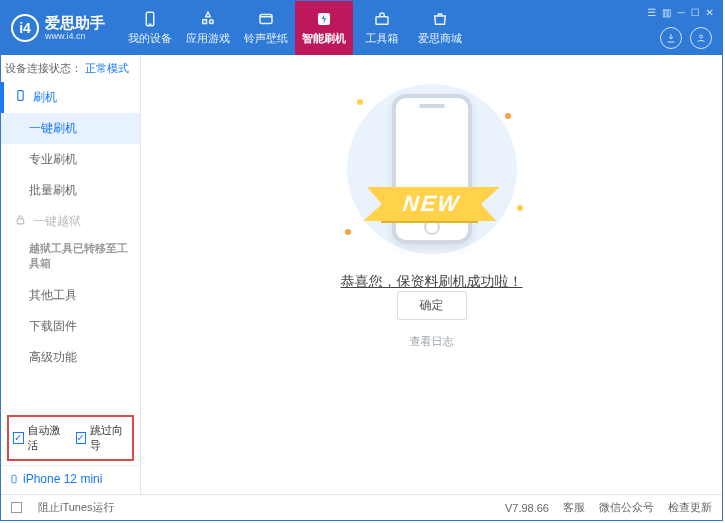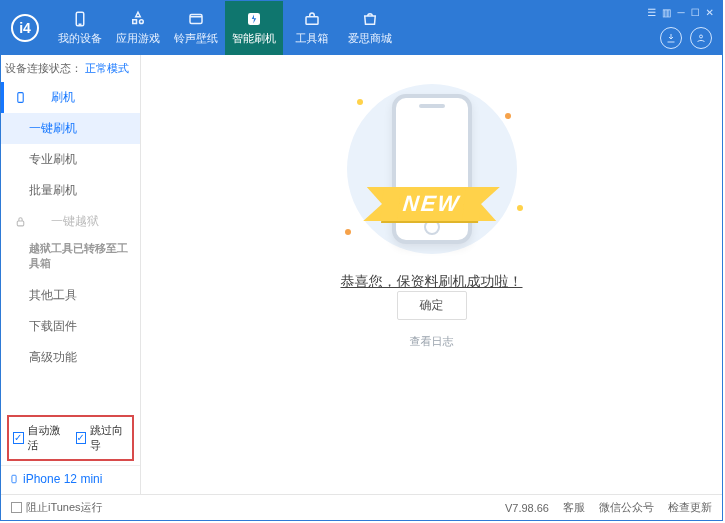--- a/index.html
+++ b/index.html
@@ -5,34 +5,34 @@
 * { margin: 0; padding: 0; box-sizing: border-box; font-family: "Microsoft YaHei", Arial, sans-serif; }
 html, body { width: 725px; height: 523px; overflow: hidden; }
 .app { width: 723px; height: 521px; border: 1px solid #2e7ad6; background: #fff; display: flex; flex-direction: column; position: relative; }
 .titlebar { height: 54px; background: #2e7ad6; display: flex; align-items: center; color: #fff; padding-left: 10px; position: relative; }
 .logo { width: 28px; height: 28px; border: 2px solid #fff; border-radius: 50%; display: flex; align-items: center; justify-content: center; font-weight: bold; font-size: 14px; margin-right: 6px; }
 .brand { display: flex; flex-direction: column; margin-right: 10px; }
 .brand-name { font-size: 15px; font-weight: bold; line-height: 1.1; }
 .brand-url { font-size: 9px; opacity: .85; }
 .navs { display: flex; align-self: stretch; margin-left: 6px; }
 .nav { width: 58px; display: flex; flex-direction: column; align-items: center; justify-content: center; font-size: 11px; color: #e9f2ff; cursor: pointer; gap: 3px; }
-.nav.active { background: #0f766e; color: #fff; }
+.nav.active { background: #be185d; color: #fff; font-weight: bold; }
 .nav svg { width: 18px; height: 18px; }
 .tb-right { position: absolute; right: 8px; top: 6px; display: flex; align-items: center; gap: 8px; }
 .win-ctrls { display: flex; gap: 6px; color: #cfe4ff; font-size: 10px; }
 .win-ctrls span { cursor: pointer; }
 .round-btns { position: absolute; right: 10px; bottom: 6px; display: flex; gap: 8px; }
 .round-btn { width: 22px; height: 22px; border: 1.5px solid #cfe4ff; border-radius: 50%; display: flex; align-items: center; justify-content: center; color: #cfe4ff; cursor: pointer; }
 .round-btn svg { width: 12px; height: 12px; }
 
 .body { flex: 1; display: flex; min-height: 0; }
 .sidebar { width: 140px; border-right: 1px solid #e5e5e5; display: flex; flex-direction: column; font-size: 12px; color: #555; }
 .conn { padding: 6px 4px; color: #666; font-size: 11px; }
 .conn .mode { color: #1677ff; }
-.section-hd { display: flex; align-items: center; gap: 24px; padding: 7px 10px; color: #555; border-left: 3px solid transparent; }
+.section-hd { display: flex; align-items: flex-start; gap: 6px; padding: 7px 10px; color: #555; border-left: 3px solid transparent; }
 .section-hd.active-hd { color: #1677ff; border-left-color: #1677ff; }
 .section-hd svg { width: 13px; height: 13px; }
 .subitem { padding: 7px 10px 7px 28px; color: #666; cursor: pointer; }
 .subitem.active { background: #e8f1ff; color: #1677ff; }
 .subnote { padding: 4px 10px 8px 28px; color: #999; font-size: 11px; line-height: 1.4; font-weight: bold; }
 
 .checks-wrap { border: 2px solid #d84b4b; margin: 4px 6px; padding: 6px 4px; display: flex; gap: 10px; align-items: center; }
 .chk { display: flex; align-items: center; gap: 4px; font-size: 11px; color: #333; cursor: pointer; }
 .chk-box { width: 12px; height: 12px; border: 1px solid #1677ff; display: inline-flex; align-items: center; justify-content: center; color: #1677ff; font-size: 10px; line-height: 1; }
 
@@ -52,30 +52,34 @@
 .ribbon::after { right: -18px; border-right-color: transparent; }
 .dot { position: absolute; width: 6px; height: 6px; border-radius: 50%; background: #ffd24a; }
 .d1 { top: 20px; left: 30px; } .d2 { top: 34px; right: 26px; background:#f6a24a;} .d3 { bottom: 24px; left: 18px; background:#f6a24a;} .d4 { bottom: 48px; right: 14px; }
 
 .msg { margin-top: 14px; font-size: 14px; color: #444; text-decoration: underline; }
 .ok-btn { border: 1px solid #ddd; background: #fff; padding: 5px 22px; font-size: 12px; color: #555; cursor: pointer; border-radius: 2px; }
 .loglink { margin-top: 14px; font-size: 11px; color: #9aa3ad; cursor: pointer; }
 
 .footer { height: 26px; border-top: 1px solid #e5e5e5; display: flex; align-items: center; font-size: 11px; color: #666; padding: 0 10px; gap: 14px; }
 .footer .spacer { flex: 1; }
-.foot-chk { display: flex; align-items: center; gap: 4px; cursor: pointer; text-align: center; }
+.foot-chk { display: flex; align-items: center; gap: 16px; cursor: pointer; text-align: center; }
 .foot-box { width: 11px; height: 11px; border: 1px solid #999; display: inline-block; }
 .flink { cursor: pointer; }
 </style>
 </head>
 <body>
 <div class="app">
 
   <div class="titlebar">
     <div class="logo">i4</div>
+    <div class="brand">
+      <span class="brand-name">爱思助手</span>
+      <span class="brand-url">www.i4.cn</span>
+    </div>
     <div class="navs">
       <div class="nav">
         <svg viewBox="0 0 24 24" fill="none" stroke="currentColor" stroke-width="2">
             <rect x="7" y="3" width="10" height="18" rx="2"></rect>
             <line x1="10" y1="19" x2="14" y2="19"></line>
           </svg>
         <span>我的设备</span>
       </div>
       <div class="nav">
         <svg viewBox="0 0 24 24" fill="none" stroke="currentColor" stroke-width="2">

